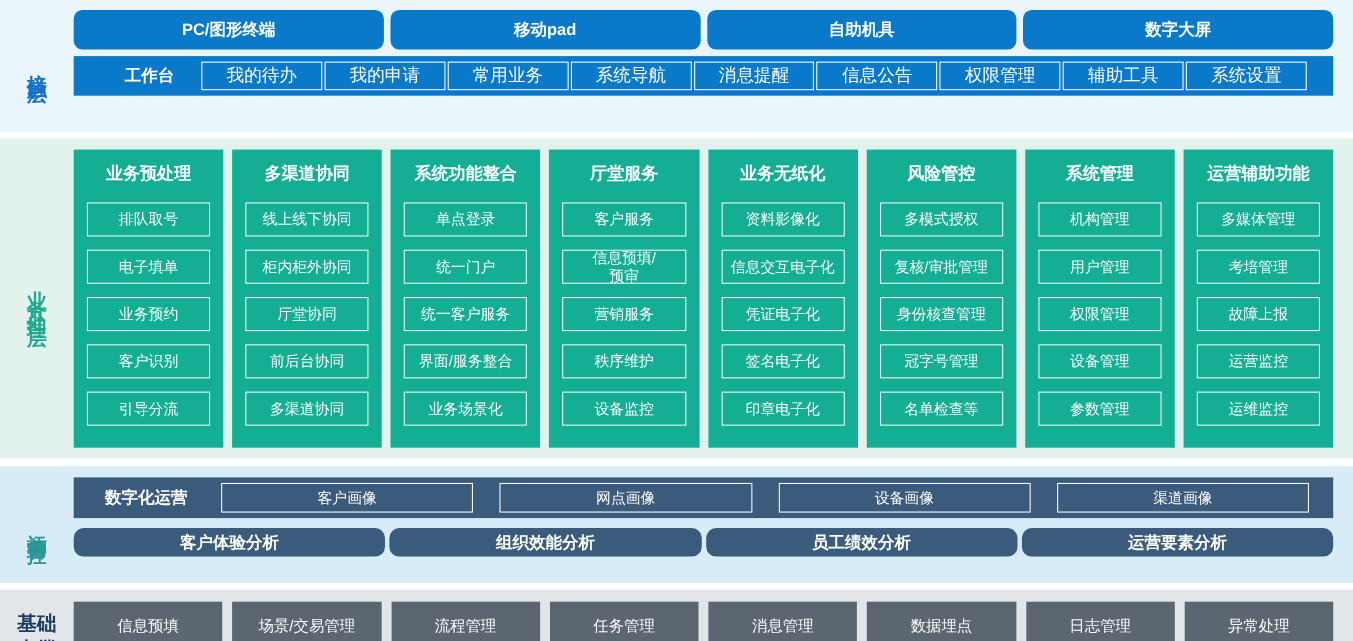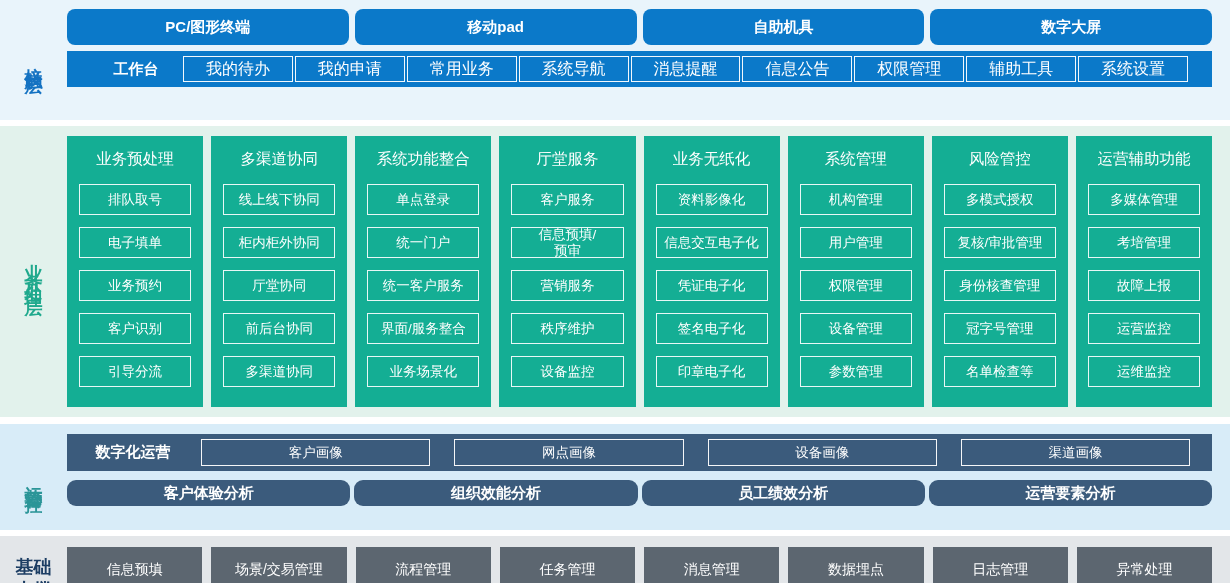--- a/index.html
+++ b/index.html
@@ -33,21 +33,21 @@
   .terminal{flex:1; background:var(--blue); border-radius:8px; color:#fff; font-weight:700;
             font-size:15px; display:flex; align-items:center; justify-content:center;}
   .workbench{margin-top:6px; height:36px; background:var(--blue); display:flex; align-items:center; padding:0 23px;}
   .wb-label{flex:0 0 92px; text-align:center; color:#fff; font-weight:700; font-size:15px;}
   .wb-item{flex:1; margin:0 1px; height:26px; border:1px solid rgba(255,255,255,.95); color:#fff;
            font-size:16px; display:flex; align-items:center; justify-content:center; white-space:nowrap;}
 
   .b2 .content{padding-top:10px;}
   .columns{display:flex; gap:8px; height:271px;}
   .col{flex:1; background:var(--green); display:flex; flex-direction:column; padding:8px 12px 0; min-width:0;}
-  .col-header{color:#fff; font-weight:400; font-size:15.5px; text-align:center; height:30px;
+  .col-header{color:#fff; font-weight:700; font-size:15.5px; text-align:center; height:30px;
               line-height:30px; margin-bottom:10px; white-space:nowrap;}
   .col-items{display:flex; flex-direction:column; gap:12px;}
   .col-item{height:31px; border:1px solid rgba(255,255,255,.9); color:#fff; font-size:13.5px;
             display:flex; align-items:center; justify-content:center; text-align:center;
             white-space:pre-line; line-height:1.15; padding:0 2px;}
 
   .b3 .content{padding-top:10px;}
   .digital-bar{height:37px; background:var(--slate); display:flex; align-items:center; padding:12px 10px;}
   .digital-label{flex:0 0 112px; text-align:center; color:#fff; font-weight:700; font-size:15px;}
   .digital-item{flex:1; margin:0 12px; height:27px; border:1px solid rgba(255,255,255,.95); color:#fff;
@@ -149,38 +149,38 @@
         <div class="col-items">
           <div class="col-item">资料影像化</div>
           <div class="col-item">信息交互电子化</div>
           <div class="col-item">凭证电子化</div>
           <div class="col-item">签名电子化</div>
           <div class="col-item">印章电子化</div>
         </div>
       </div>
 
       <div class="col">
+        <div class="col-header">风险管控</div>
+        <div class="col-items">
+          <div class="col-item">多模式授权</div>
+          <div class="col-item">复核/审批管理</div>
+          <div class="col-item">身份核查管理</div>
+          <div class="col-item">冠字号管理</div>
+          <div class="col-item">名单检查等</div>
+        </div>
+      </div>
+
+      <div class="col">
         <div class="col-header">系统管理</div>
         <div class="col-items">
           <div class="col-item">机构管理</div>
           <div class="col-item">用户管理</div>
           <div class="col-item">权限管理</div>
           <div class="col-item">设备管理</div>
           <div class="col-item">参数管理</div>
-        </div>
-      </div>
-
-      <div class="col">
-        <div class="col-header">风险管控</div>
-        <div class="col-items">
-          <div class="col-item">多模式授权</div>
-          <div class="col-item">复核/审批管理</div>
-          <div class="col-item">身份核查管理</div>
-          <div class="col-item">冠字号管理</div>
-          <div class="col-item">名单检查等</div>
         </div>
       </div>
 
       <div class="col">
         <div class="col-header">运营辅助功能</div>
         <div class="col-items">
           <div class="col-item">多媒体管理</div>
           <div class="col-item">考培管理</div>
           <div class="col-item">故障上报</div>
           <div class="col-item">运营监控</div>

